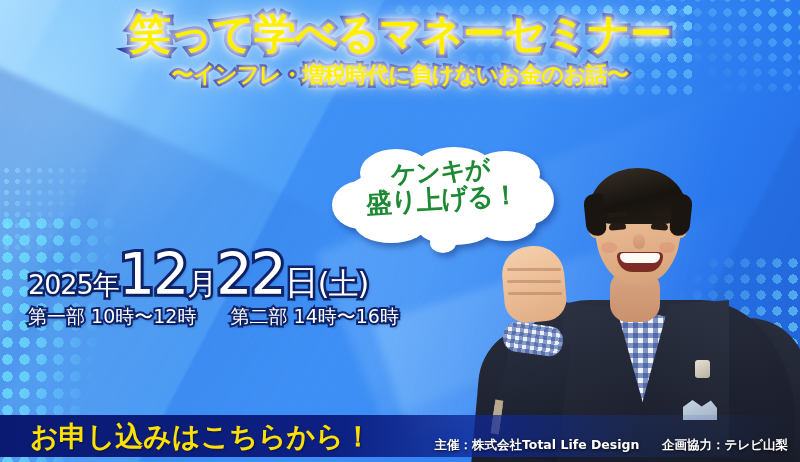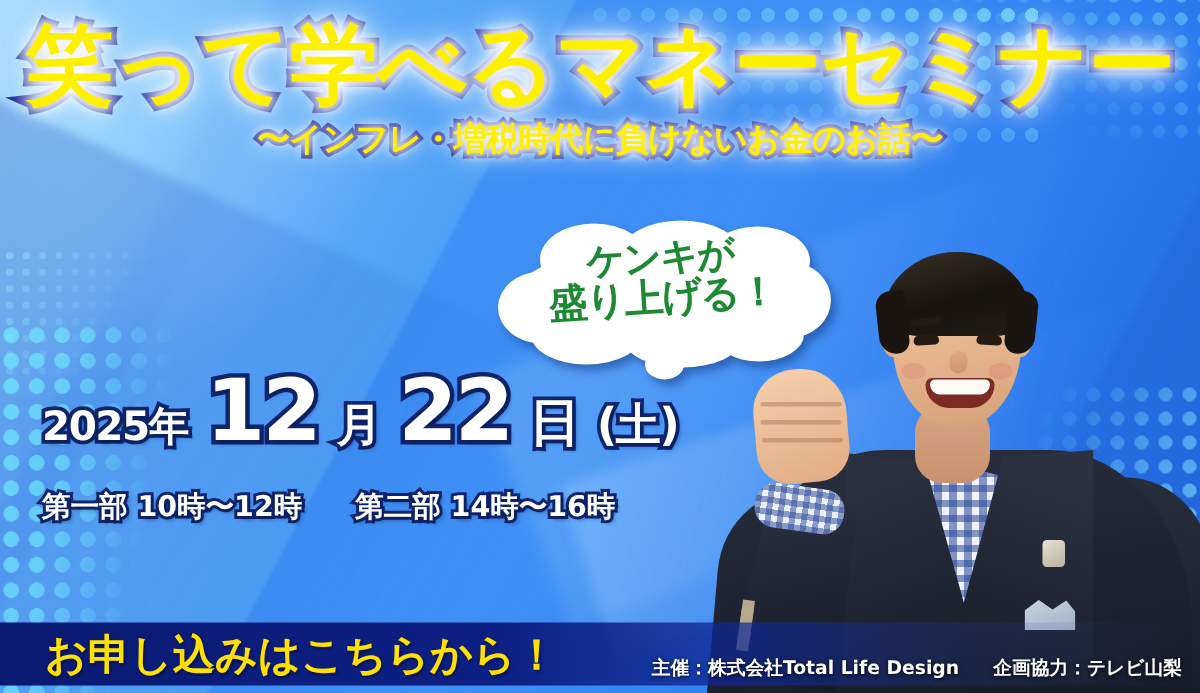--- a/index.html
+++ b/index.html
@@ -255,21 +255,21 @@
      transform:rotate(8deg);}
 
   
   .jp{font-family:"DejaVu Sans","Liberation Sans",sans-serif;}
 
   #title-glow{
     position:absolute;left:0;top:12px;width:800px;text-align:center;
     pointer-events:none;
   }
   #main-title{
-    font-size:59px;font-weight:900;letter-spacing:-1px;
+    font-size:42px;font-weight:900;letter-spacing:-1px;
     color:#FFF000;
     -webkit-text-stroke:7px #1a1f96;
     paint-order:stroke fill;
     text-shadow:
       0 0 9px #ffffff,0 0 9px #ffffff,0 0 16px #ffffff,
       0 0 22px #cfe9ff,0 0 30px #bfe2ff;
     white-space:nowrap;
     line-height:1.05;
   }
   #sub-title{
@@ -318,34 +318,33 @@
 
   
   #info{
     position:absolute;left:28px;top:246px;width:470px;
   }
   .outlined{
     color:#ffffff;
     -webkit-text-stroke:5px #11256e;
     paint-order:stroke fill;
     text-shadow:2px 2px 3px rgba(5,25,80,.55);
-    font-weight:700;
-    gap:12px;
+    font-weight:400;
   }
   #date-line{
     display:flex;align-items:baseline;white-space:nowrap;line-height:1;
   }
   .d-year{font-size:27px;letter-spacing:-1px;}
   .d-big{font-size:57px;letter-spacing:-2px;-webkit-text-stroke-width:6px;}
   .d-mid{font-size:30px;letter-spacing:-1px;}
   .d-day{font-size:34px;letter-spacing:-1px;}
   .d-dow{font-size:30px;letter-spacing:-1px;}
 
   #times{
-    margin-top:22px;font-size:19px;white-space:nowrap;
+    margin-top:1px;font-size:19px;white-space:nowrap;
     -webkit-text-stroke-width:4px;
   }
   #times .gap{display:inline-block;width:22px;}
 
   #venue{
     margin-top:12px;font-size:23px;line-height:1.28;
     -webkit-text-stroke-width:4.5px;
   }
   #venue .v2{display:block;}
 

